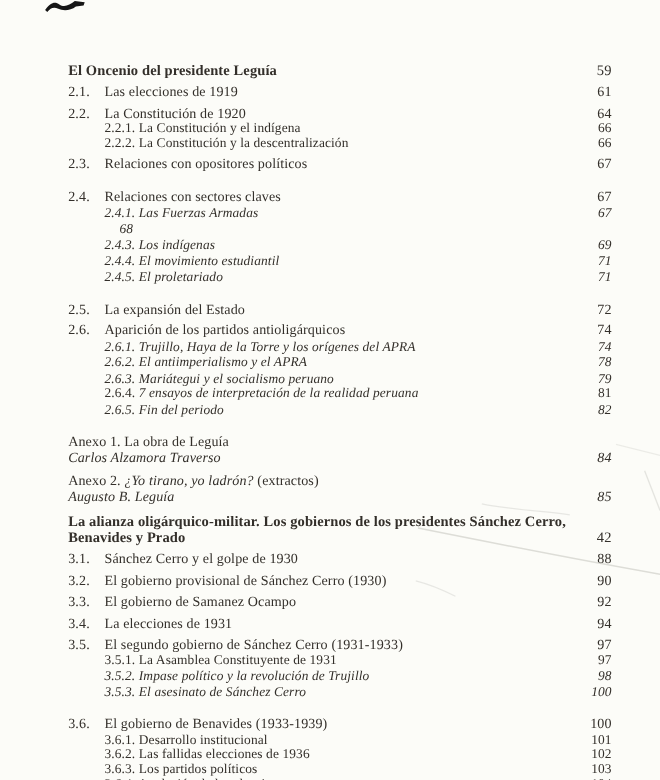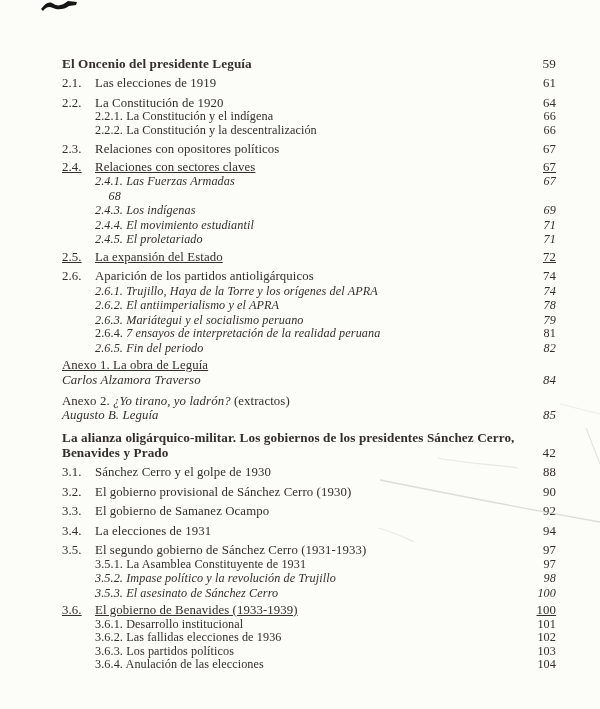--- a/index.html
+++ b/index.html
@@ -20,21 +20,21 @@
   .row{display:flex;align-items:baseline;font-size:12.8px;line-height:13.5px;letter-spacing:.1px;}
   .row.chapter{font-size:13.2px;line-height:15px;align-items:flex-end;}
   .row.chapter .title{font-weight:bold;white-space:pre-line;}
   .row.sub{padding-left:33px;font-size:12.2px;}
   .num{flex:none;width:33px;}
   .title{flex:1 1 auto;padding-right:8px;}
   .pg{flex:none;min-width:26px;text-align:right;}
   .it{font-style:italic;}
   .g0{margin-top:0;}
   .g1{margin-top:1px;font-style:italic;}
-  .g2{margin-top:4px;text-decoration:underline;}
+  .g2{margin-top:16px;}
   .g3{margin-top:6px;}
   .g4{margin-top:7.5px;align-items:flex-end;}
   .corner-mark{position:absolute;left:40px;top:0;}
   .scratches{position:absolute;left:0;top:0;pointer-events:none;}
   .edge-band{
     position:absolute;top:0;right:0;width:20px;height:709px;
     background:linear-gradient(to right, rgba(197,197,192,0), rgba(197,197,192,0.38) 65%, rgba(168,168,162,0.55));
   }
   .edge-sliver{
     position:absolute;top:88px;right:0;width:4px;height:621px;

